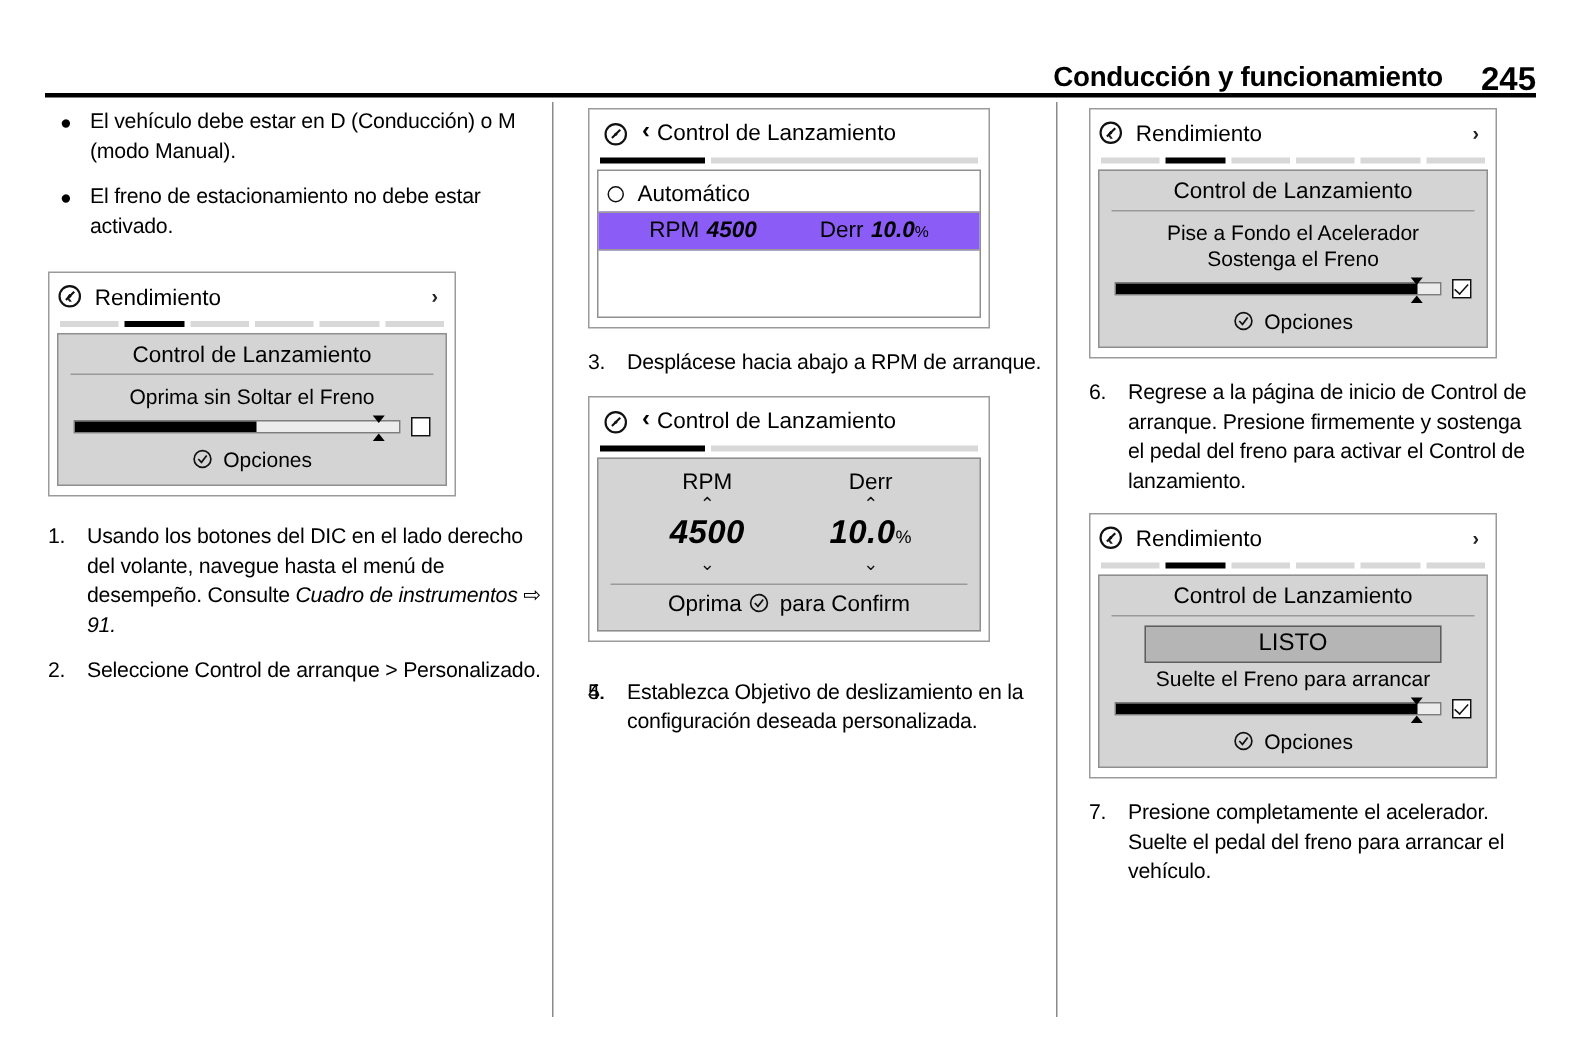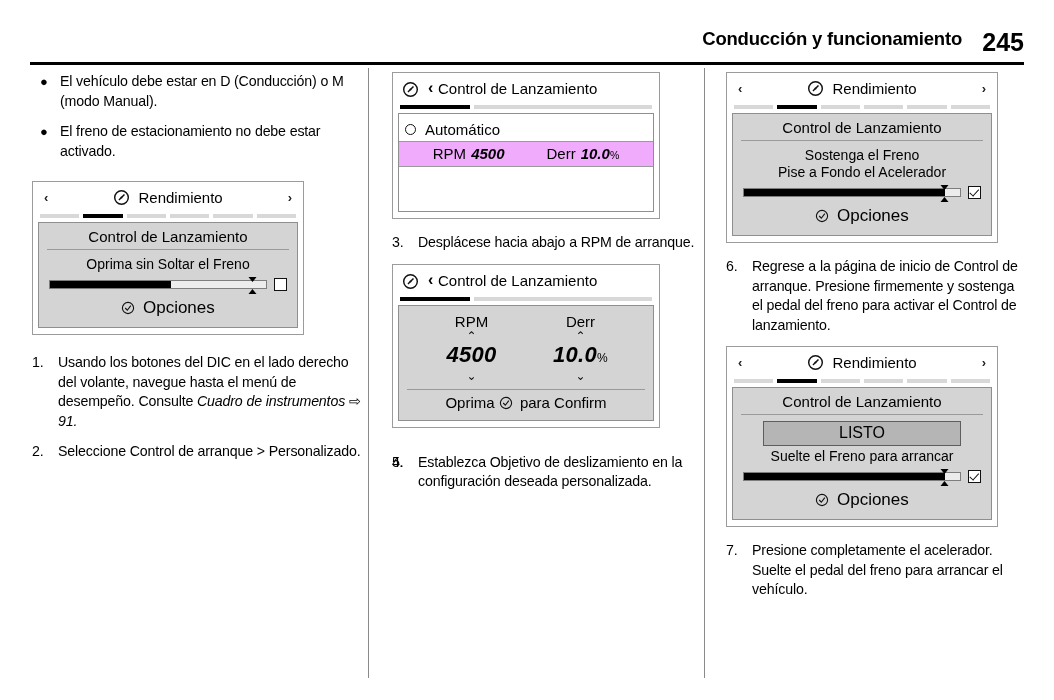--- a/index.html
+++ b/index.html
@@ -13,38 +13,38 @@
     position: relative;
     font-family: "Liberation Sans", sans-serif;
     color: #000000;
     overflow: hidden;
   }
 
   
   .page-header {
     position: absolute;
     left: 30px;
-    top: 28px;
+    top: 40px;
     width: 994px;
     height: 34px;
   }
   .page-title {
     position: absolute;
     right: 62px;
     top: 0;
     font-size: 18.5px;
     font-weight: bold;
     letter-spacing: -0.2px;
     white-space: nowrap;
   }
   .page-number {
     position: absolute;
     right: 0;
     top: 0;
-    font-size: 25px;
+    font-size: 22px;
     font-weight: bold;
   }
   .header-rule {
     position: absolute;
     left: 30px;
     top: 62px;
     width: 994px;
     height: 3px;
     background: #000000;
   }
@@ -113,21 +113,21 @@
   .dic-outer-pad { padding: 5px 5px 6px 5px; }
 
   .dic-topbar {
     position: relative;
     height: 26px;
   }
   .dic-topbar-title {
     position: absolute;
     left: 0; right: 0;
     top: 2px;
-    text-align: center;
+    text-align: left;
     font-size: 15px;
     white-space: nowrap;
   }
   .dic-topbar-title.left-align {
     text-align: left;
     left: 40px;
   }
   .gauge-ico {
     display: inline-block;
     vertical-align: -3px;
@@ -250,21 +250,21 @@
     left: 3px;
     top: 0px;
     width: 3.5px;
     height: 7.5px;
     border: solid #111;
     border-width: 0 1.6px 1.6px 0;
     transform: rotate(42deg);
   }
   .opciones {
     text-align: center;
-    font-size: 17px;
+    font-size: 14px;
     margin-top: 7px;
   }
   .check-circle {
     display: inline-block;
     vertical-align: -2px;
     margin-right: 3px;
   }
 
   
   .radio-row {
@@ -284,21 +284,21 @@
   }
   .radio.on:after {
     content: "";
     position: absolute;
     left: 1.7px; top: 1.7px;
     width: 4.3px; height: 4.3px;
     border-radius: 50%;
     background: #111;
   }
   .value-row {
-    background: #f0abfc;
+    background: #8b5cf6;
     border-top: 1px solid #9a9a9a;
     border-bottom: 1px solid #9a9a9a;
     display: flex;
     justify-content: center;
     gap: 42px;
     font-size: 15px;
     padding: 3px 0 4px 0;
   }
   .value-row .val {
     font-style: italic;
@@ -561,22 +561,22 @@
     <div class="tabstrip">
       <div class="tabseg"></div>
       <div class="tabseg active"></div>
       <div class="tabseg"></div>
       <div class="tabseg"></div>
       <div class="tabseg"></div>
       <div class="tabseg"></div>
     </div>
     <div class="dic-screen">
       <div class="screen-title">Control de Lanzamiento</div>
+      <div class="screen-line">Pise a Fondo el Acelerador</div>
       <div class="screen-line">Sostenga el Freno</div>
-      <div class="screen-line">Pise a Fondo el Acelerador</div>
       <div class="bar-row">
         <div class="bar-track">
           <div class="bar-fill" id="c3a-fill" style="width: 93%;"></div>
           <div class="bar-marker" id="c3a-mark" style="left: 93%;"></div>
         </div>
         <div class="chk checked" id="c3a-chk"></div>
       </div>
       <div class="opciones">
         <span class="check-circle">
           <svg width="14" height="14" viewBox="0 0 20 20">

